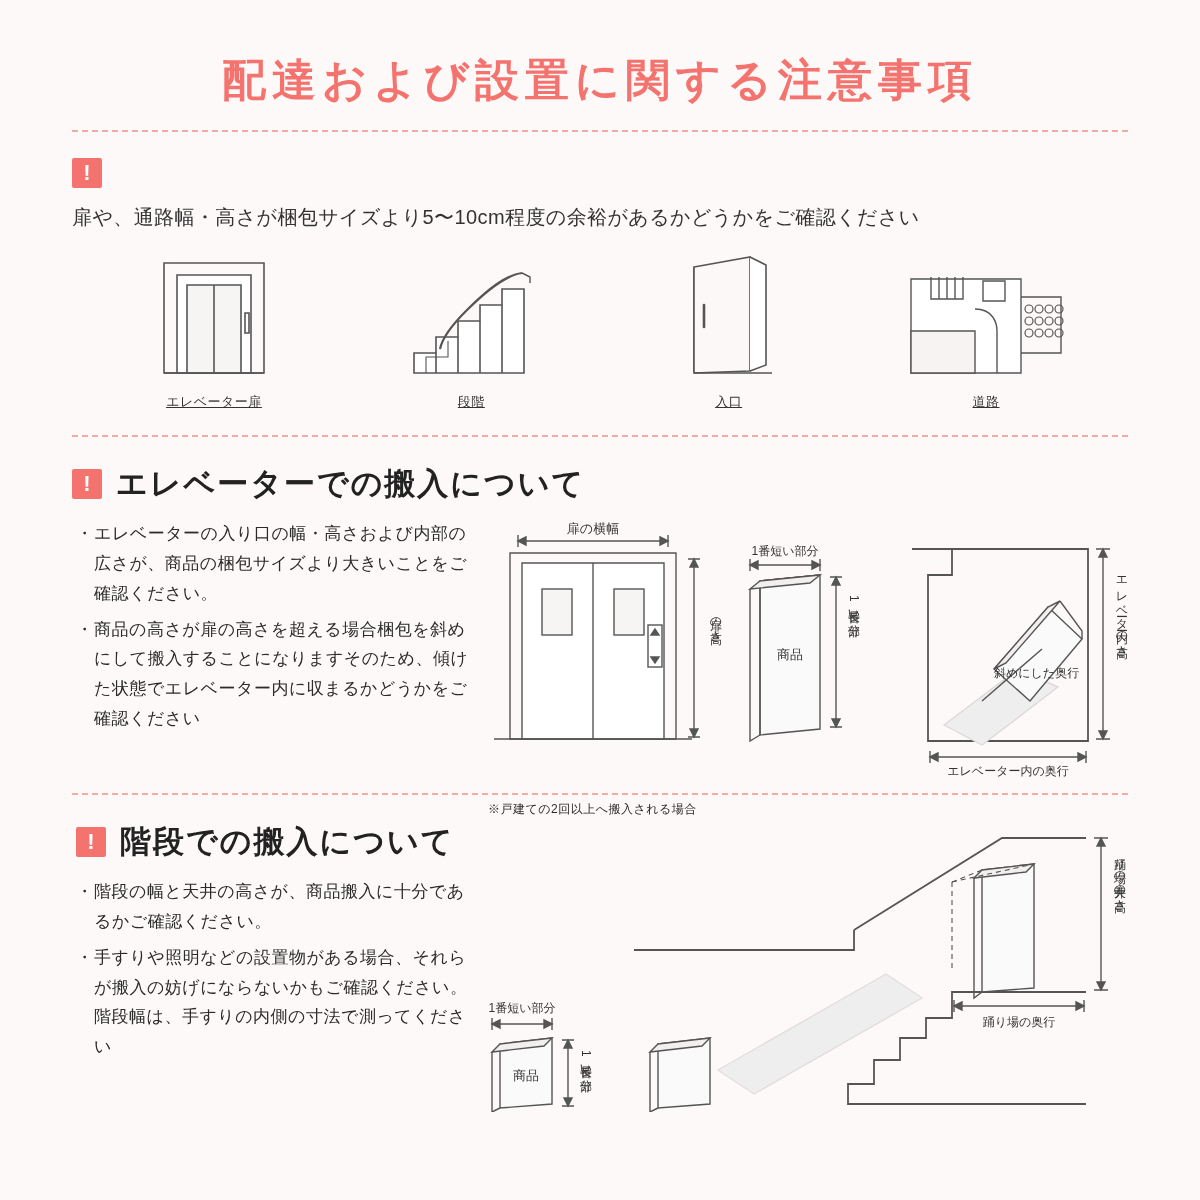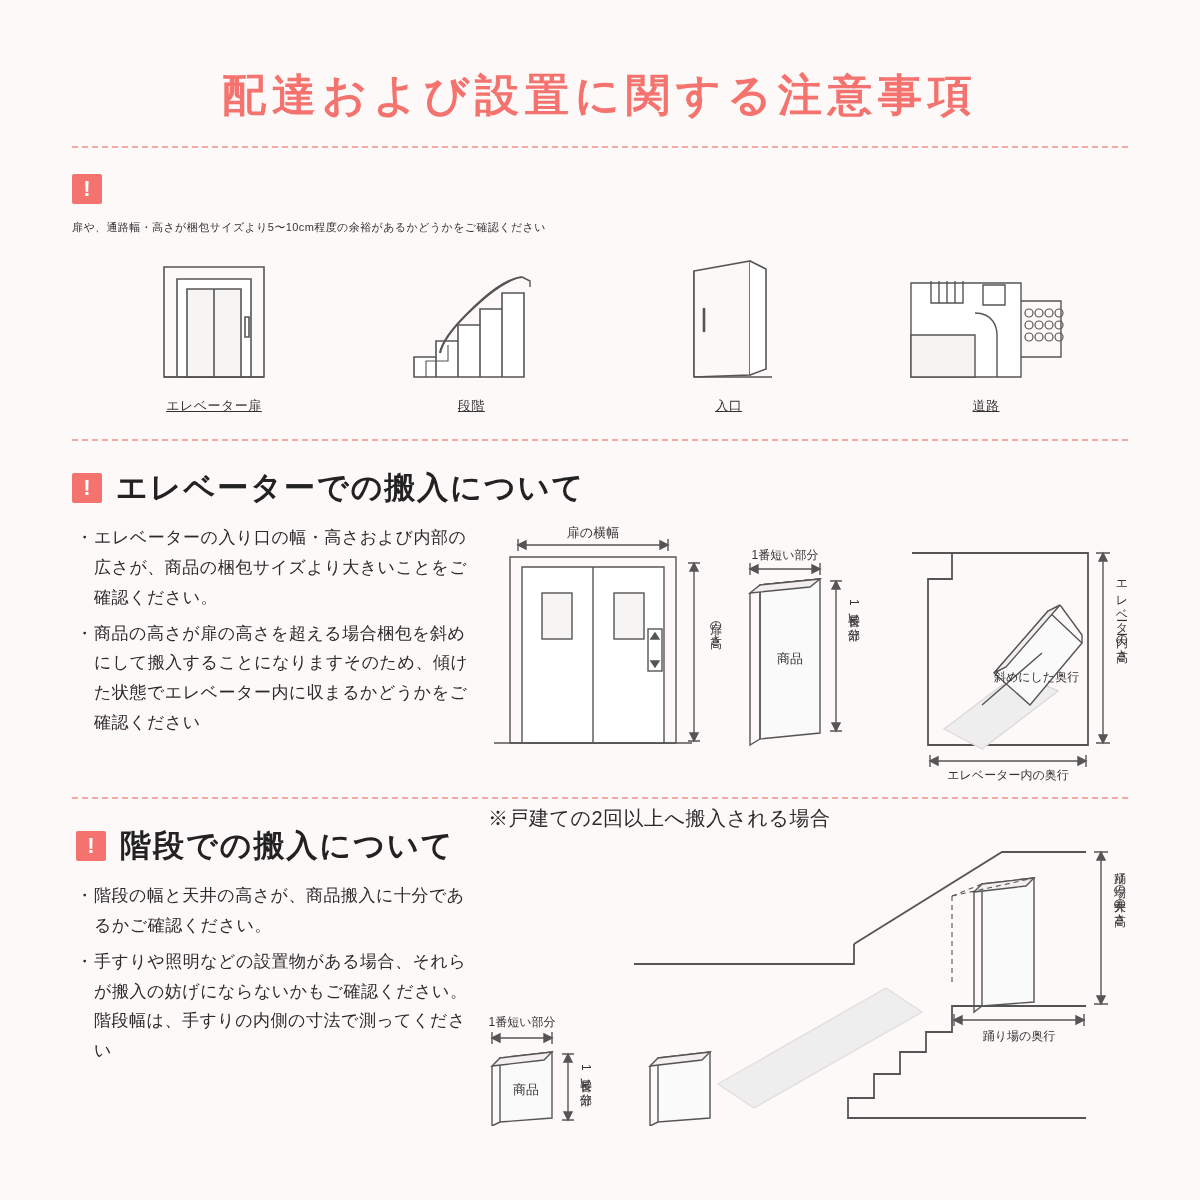--- a/index.html
+++ b/index.html
@@ -12,23 +12,22 @@
     overflow:hidden;
   }
   .page { position:relative; width:1200px; height:1200px; }
 
   .title {
     text-align:center;
     color:#f4736e;
     font-size:44px;
     font-weight:bold;
     letter-spacing:6px;
-    padding-top:72px;
+    padding-top:56px;
     line-height:1.1;
-    font-family:Liberation Serif, serif;
   }
 
   .divider {
     border:0;
     border-top:2px dashed #f3a9a4;
     margin:26px 72px 0 72px;
     height:0;
   }
 
   .section { padding:0 72px; }
@@ -50,21 +49,21 @@
     flex:0 0 auto;
     line-height:1;
   }
   .sec-title {
     font-size:31px;
     font-weight:bold;
     letter-spacing:2px;
     color:#222;
   }
   .sec-sub {
-    font-size:11px;
+    font-size:20px;
     margin-top:16px;
     letter-spacing:0.4px;
     color:#333;
   }
 
   
   .icon-row {
     display:flex;
     justify-content:space-between;
     margin-top:22px;
@@ -83,21 +82,21 @@
   ul.bullets li {
     display:flex;
     font-size:17px;
     line-height:1.75;
     letter-spacing:0.5px;
     margin-bottom:6px;
   }
   ul.bullets li .dot { flex:0 0 18px; }
   ul.bullets li .txt { flex:1 1 auto; }
 
-  .note { font-size:20px; letter-spacing:0.5px; margin:6px 0 0 6px; }
+  .note { font-size:12px; letter-spacing:0.5px; margin:6px 0 0 6px; }
 
   svg text { font-family:"Liberation Sans", sans-serif; fill:#333; }
   .vt { writing-mode:vertical-rl; }
 </style>
 </head>
 <body>
 
 <div class="page">
 
   <div class="title">配達および設置に関する注意事項</div>

